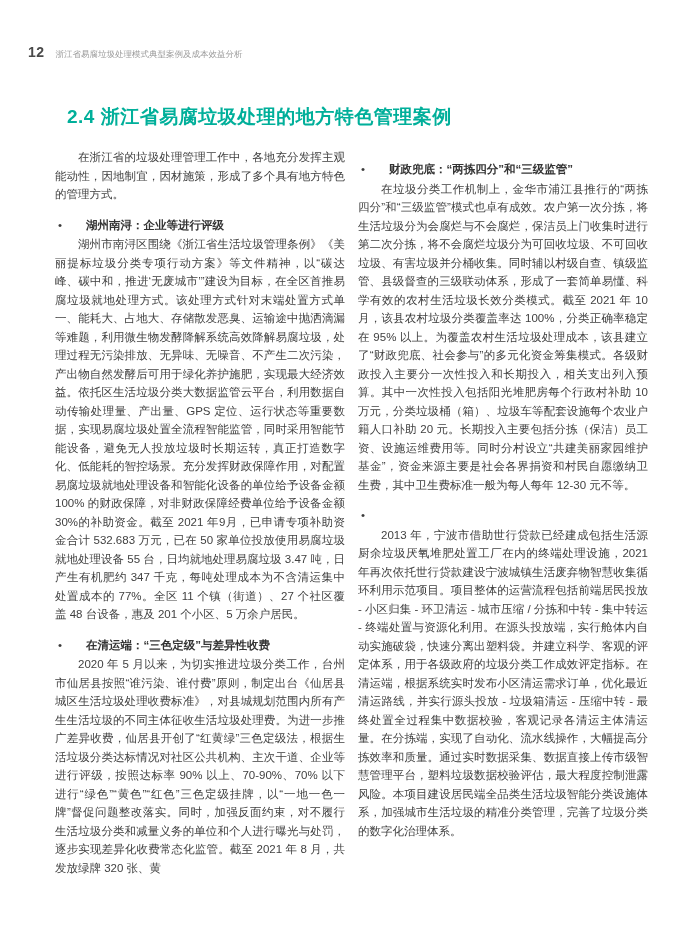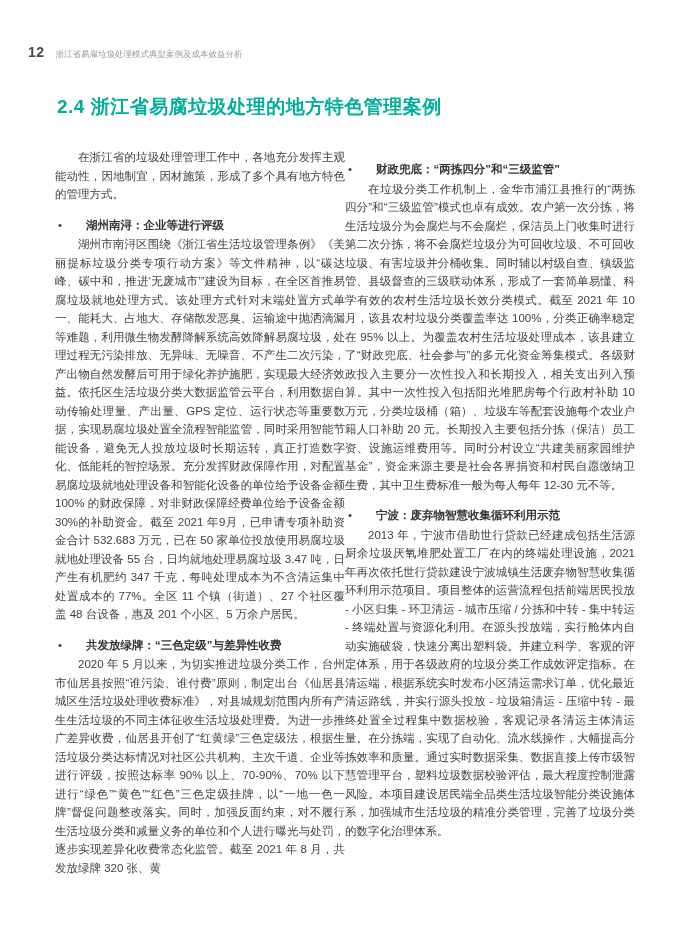--- a/index.html
+++ b/index.html
@@ -31,32 +31,33 @@
   .running-title {
     margin-left: 11px;
     font-size: 8.5px;
     color: #9a9a9a;
   }
   .doc-title {
     position: absolute;
     top: 92px;
     left: 55px;
     right: 50px;
-    margin: 2px;
+    margin: 12px;
     font-size: 19px;
     font-weight: bold;
     color: #00AF9A;
     letter-spacing: 0.5px;
   }
   .cols {
     position: absolute;
     top: 148px;
     left: 55px;
     width: 593px;
     display: flex;
+    gap: 13px;
   }
   .col {
     width: 290px;
     flex: 0 0 290px;
   }
   .col p {
     margin: 0;
     font-size: 11.5px;
     line-height: 18.5px;
     color: #414141;
@@ -110,39 +111,38 @@
         <div class="sec-head">
           <span class="bullet">•</span>
           <span class="head-text">湖州南浔：企业等进行评级</span>
         </div>
         <p class="indent">湖州市南浔区围绕《浙江省生活垃圾管理条例》《美丽提标垃圾分类专项行动方案》等文件精神，以“碳达峰、碳中和，推进‘无废城市’”建设为目标，在全区首推易腐垃圾就地处理方式。该处理方式针对末端处置方式单一、能耗大、占地大、存储散发恶臭、运输途中抛洒滴漏等难题，利用微生物发酵降解系统高效降解易腐垃圾，处理过程无污染排放、无异味、无噪音、不产生二次污染，产出物自然发酵后可用于绿化养护施肥，实现最大经济效益。依托区生活垃圾分类大数据监管云平台，利用数据自动传输处理量、产出量、GPS 定位、运行状态等重要数据，实现易腐垃圾处置全流程智能监管，同时采用智能节能设备，避免无人投放垃圾时长期运转，真正打造数字化、低能耗的智控场景。充分发挥财政保障作用，对配置易腐垃圾就地处理设备和智能化设备的单位给予设备金额 100% 的财政保障，对非财政保障经费单位给予设备金额30%的补助资金。截至 2021 年9月，已申请专项补助资金合计 532.683 万元，已在 50 家单位投放使用易腐垃圾就地处理设备 55 台，日均就地处理易腐垃圾 3.47 吨，日产生有机肥约 347 千克，每吨处理成本为不含清运集中处置成本的 77%。全区 11 个镇（街道）、27 个社区覆盖 48 台设备，惠及 201 个小区、5 万余户居民。</p>
       </div>
 
       <div class="sec">
         <div class="sec-head">
           <span class="bullet">•</span>
-          <span class="head-text">共发放绿牌：“三色定级”与差异性收费</span>
+          <span class="head-text">在清运端：“三色定级”与差异性收费</span>
         </div>
         <p class="indent">2020 年 5 月以来，为切实推进垃圾分类工作，台州市仙居县按照“谁污染、谁付费”原则，制定出台《仙居县城区生活垃圾处理收费标准》，对县城规划范围内所有产生生活垃圾的不同主体征收生活垃圾处理费。为进一步推广差异收费，仙居县开创了“红黄绿”三色定级法，根据生活垃圾分类达标情况对社区公共机构、主次干道、企业等进行评级，按照达标率 90% 以上、70-90%、70% 以下进行“绿色”“黄色”“红色”三色定级挂牌，以“一地一色一牌”督促问题整改落实。同时，加强反面约束，对不履行生活垃圾分类和减量义务的单位和个人进行曝光与处罚，逐步实现差异化收费常态化监管。截至 2021 年 8 月，共发放绿牌 320 张、黄</p>
       </div>
     </div>
 
     <div class="col">
 
       <div class="sec">
         <div class="sec-head">
           <span class="bullet">•</span>
           <span class="head-text">财政兜底：“两拣四分”和“三级监管”</span>
         </div>
         <p class="indent">在垃圾分类工作机制上，金华市浦江县推行的“两拣四分”和“三级监管”模式也卓有成效。农户第一次分拣，将生活垃圾分为会腐烂与不会腐烂，保洁员上门收集时进行第二次分拣，将不会腐烂垃圾分为可回收垃圾、不可回收垃圾、有害垃圾并分桶收集。同时辅以村级自查、镇级监管、县级督查的三级联动体系，形成了一套简单易懂、科学有效的农村生活垃圾长效分类模式。截至 2021 年 10 月，该县农村垃圾分类覆盖率达 100%，分类正确率稳定在 95% 以上。为覆盖农村生活垃圾处理成本，该县建立了“财政兜底、社会参与”的多元化资金筹集模式。各级财政投入主要分一次性投入和长期投入，相关支出列入预算。其中一次性投入包括阳光堆肥房每个行政村补助 10 万元，分类垃圾桶（箱）、垃圾车等配套设施每个农业户籍人口补助 20 元。长期投入主要包括分拣（保洁）员工资、设施运维费用等。同时分村设立“共建美丽家园维护基金”，资金来源主要是社会各界捐资和村民自愿缴纳卫生费，其中卫生费标准一般为每人每年 12-30 元不等。</p>
       </div>
 
       <div class="sec">
         <div class="sec-head">
           <span class="bullet">•</span>
-          <span class="head-text">宁波：废弃物智慧收集循环利用示范</span>
         </div>
         <p class="indent">2013 年，宁波市借助世行贷款已经建成包括生活源厨余垃圾厌氧堆肥处置工厂在内的终端处理设施，2021 年再次依托世行贷款建设宁波城镇生活废弃物智慧收集循环利用示范项目。项目整体的运营流程包括前端居民投放 - 小区归集 - 环卫清运 - 城市压缩 / 分拣和中转 - 集中转运 - 终端处置与资源化利用。在源头投放端，实行舱体内自动实施破袋，快速分离出塑料袋。并建立科学、客观的评定体系，用于各级政府的垃圾分类工作成效评定指标。在清运端，根据系统实时发布小区清运需求订单，优化最近清运路线，并实行源头投放 - 垃圾箱清运 - 压缩中转 - 最终处置全过程集中数据校验，客观记录各清运主体清运量。在分拣端，实现了自动化、流水线操作，大幅提高分拣效率和质量。通过实时数据采集、数据直接上传市级智慧管理平台，塑料垃圾数据校验评估，最大程度控制泄露风险。本项目建设居民端全品类生活垃圾智能分类设施体系，加强城市生活垃圾的精准分类管理，完善了垃圾分类的数字化治理体系。</p>
       </div>
     </div>
 
   </div>
 </div>
 
 </body></html>

